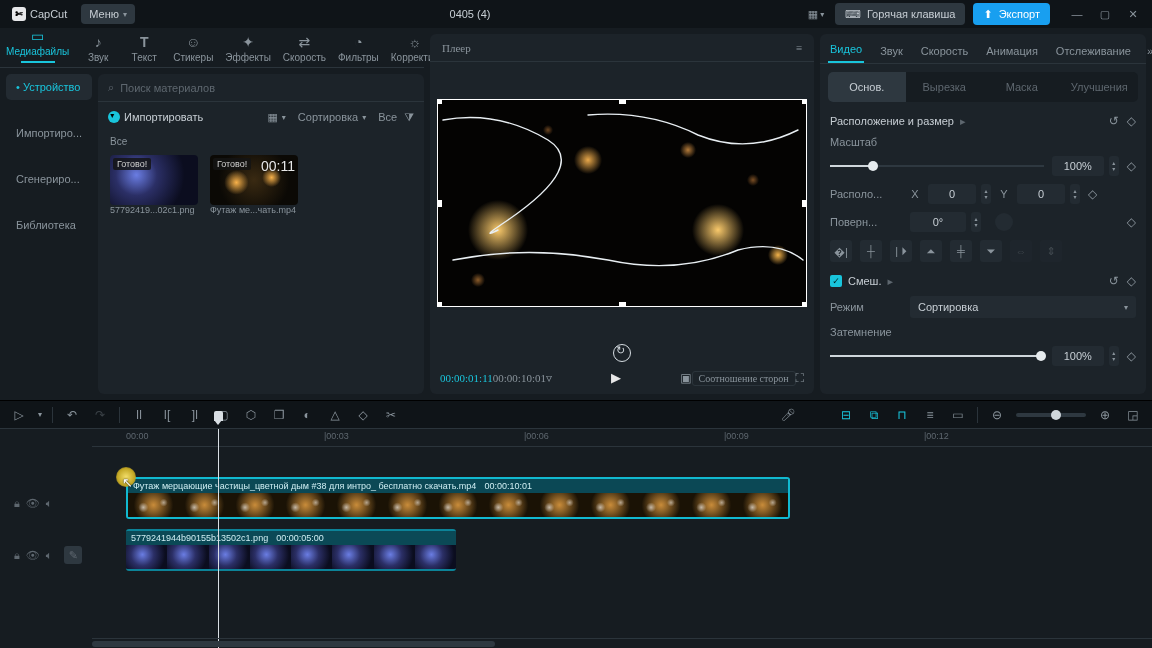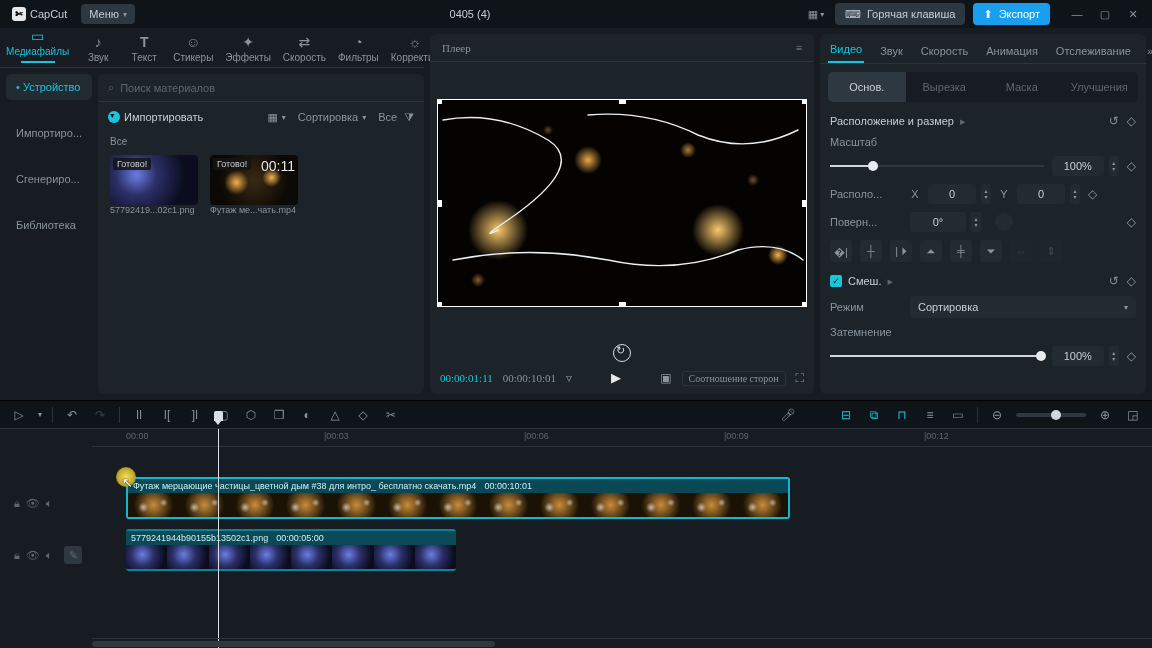--- a/index.html
+++ b/index.html
@@ -92,21 +92,21 @@
      radial-gradient(circle at 340px 155px,#f2b24a 0%,rgba(242,178,74,0) 10px),
      radial-gradient(circle at 150px 60px,#e9a84a 0%,rgba(233,168,74,0) 14px),
      radial-gradient(circle at 250px 50px,#b47b3a 0%,rgba(180,123,58,0) 8px),
      radial-gradient(circle at 40px 180px,#8a5b2a 0%,rgba(138,91,42,0) 7px),
      radial-gradient(circle at 315px 80px,#7a4e24 0%,rgba(122,78,36,0) 6px),
      radial-gradient(circle at 110px 30px,#6a4420 0%,rgba(106,68,32,0) 5px),
      #040302;}
   .lightning{position:absolute;pointer-events:none;}
   .vp-rot{width:18px;height:18px;border:1.6px solid #d6dde2;border-radius:50%;margin:6px auto 0;position:relative;color:#d6dde2;}
   .vp-rot::after{content:"\21BB";position:absolute;left:2px;top:-1px;font-size:11px;}
-  .player-foot{height:32px;display:flex;align-items:center;padding:0 10px;gap:10px;}
+  .player-foot{height:32px;display:flex;align-items:center;padding:0 10px;}
   .timecode{color:var(--accent);font-size:11px;}
   .timecode2{color:var(--text-dim);font-size:11px;}
   .pf-sp{flex:1;}
   .play{color:#e8e8e8;font-size:13px;cursor:pointer;}
   .pf-ic{color:var(--text-dim);cursor:pointer;font-size:12px;}
   .ratio-chip{border:1px solid var(--line);border-radius:3px;padding:1px 6px;color:var(--text-dim);font-size:10px;cursor:pointer;}
   
   
   .inspector{flex:1;background:var(--bg2);border-radius:6px;margin:6px 6px 6px 0;display:flex;flex-direction:column;font-size:11px;min-width:0;}
   .insp-tabs{height:30px;display:flex;align-items:flex-end;border-bottom:1px solid var(--line);padding:0 8px;gap:14px;}

